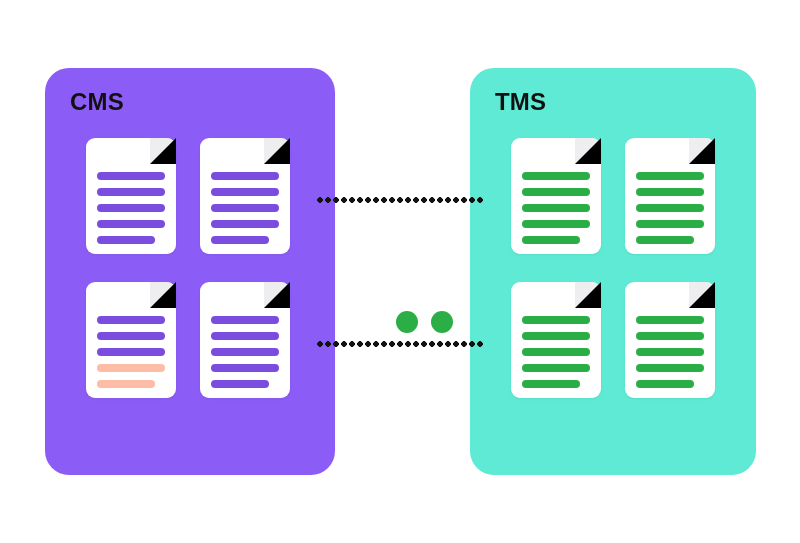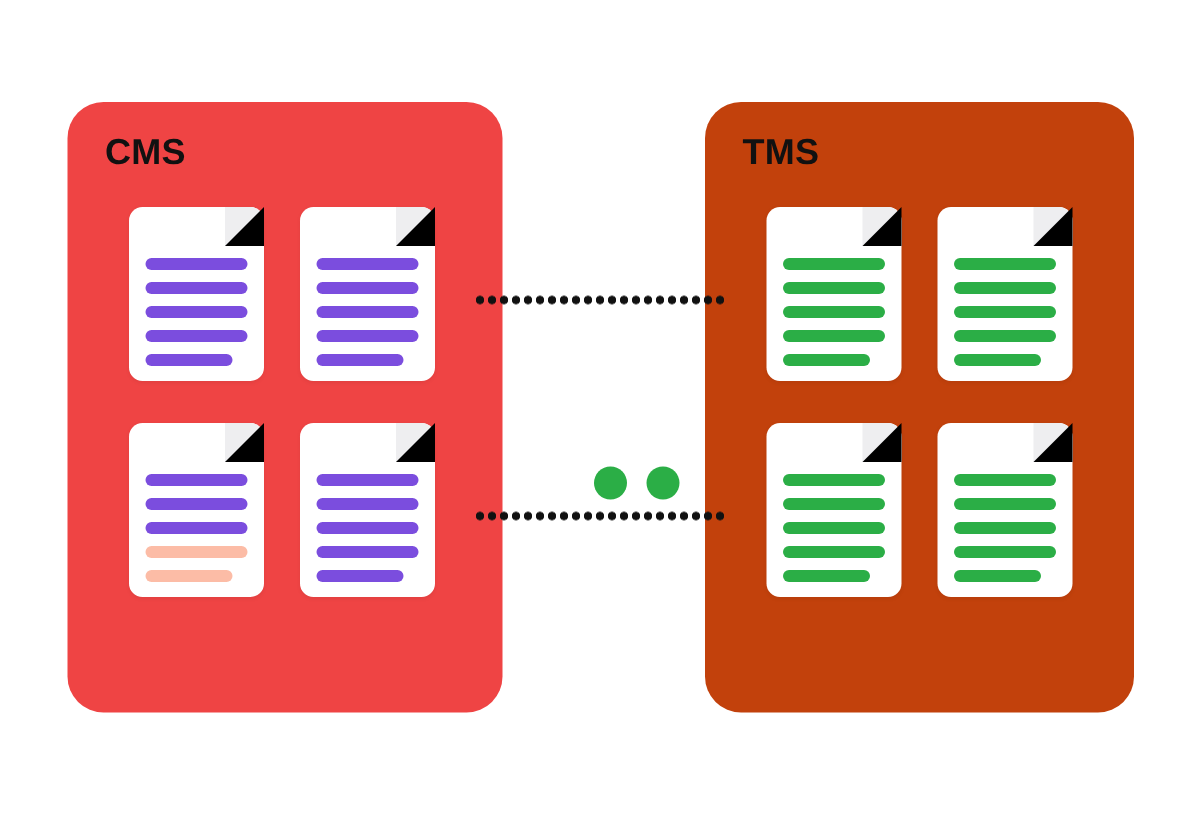--- a/index.html
+++ b/index.html
@@ -102,21 +102,21 @@
     border-radius: 50%;
   }
   #status-dot-1 { left: 396px; top: 311px; }
   #status-dot-2 { left: 431px; top: 311px; }
 </style>
 </head>
 <body>
 
 <div id="canvas" style="background: rgb(255, 255, 255);">
 
-  <div class="panel" id="panel-cms" style="background: #ef4444;">
+  <div class="panel" id="panel-cms" style="background: #8b5cf6;">
     <div class="panel-title">CMS</div>
 
     <div class="doc" id="cms-doc-1" style="left: 41px; top: 70px; background: rgb(255, 255, 255);">
       <div class="fold-notch" style="background: rgb(238, 238, 240);"></div>
       <div class="fold-tri" style="border-bottom-color: rgb(0, 0, 0);"></div>
       <div class="lines">
           <div class="line" style="background: rgb(123, 77, 222);"></div>
           <div class="line" style="background: rgb(123, 77, 222);"></div>
           <div class="line" style="background: rgb(123, 77, 222);"></div>
           <div class="line" style="background: rgb(123, 77, 222);"></div>
@@ -154,21 +154,21 @@
       <div class="lines">
           <div class="line" style="background: rgb(123, 77, 222);"></div>
           <div class="line" style="background: rgb(123, 77, 222);"></div>
           <div class="line" style="background: rgb(123, 77, 222);"></div>
           <div class="line" style="background: rgb(123, 77, 222);"></div>
           <div class="line short" style="background: rgb(123, 77, 222);"></div>
         </div>
     </div>
   </div>
 
-  <div class="panel" id="panel-tms" style="background: #c2410c;">
+  <div class="panel" id="panel-tms" style="background: #5eead4;">
     <div class="panel-title">TMS</div>
 
     <div class="doc" id="tms-doc-1" style="left: 41px; top: 70px; background: rgb(255, 255, 255);">
       <div class="fold-notch" style="background: rgb(238, 238, 240);"></div>
       <div class="fold-tri" style="border-bottom-color: rgb(0, 0, 0);"></div>
       <div class="lines">
           <div class="line" style="background: rgb(43, 174, 70);"></div>
           <div class="line" style="background: rgb(43, 174, 70);"></div>
           <div class="line" style="background: rgb(43, 174, 70);"></div>
           <div class="line" style="background: rgb(43, 174, 70);"></div>

